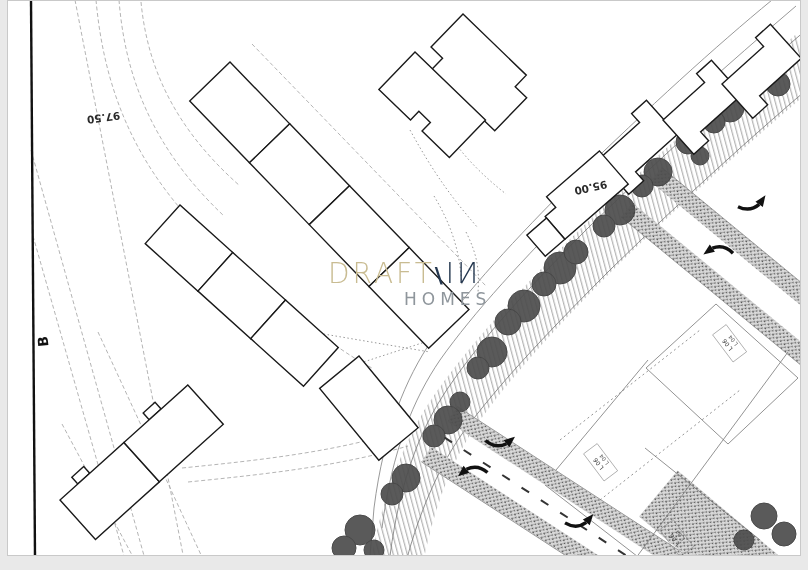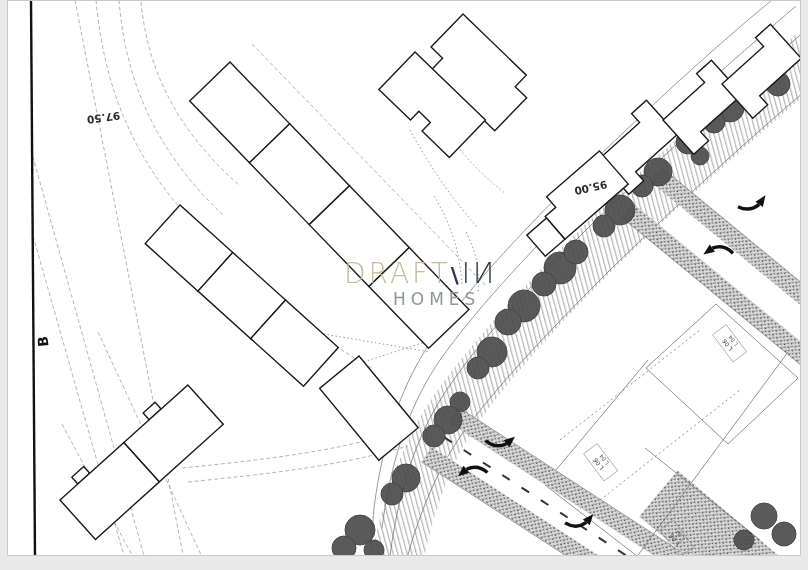--- a/index.html
+++ b/index.html
@@ -1,27 +1,27 @@
 <!DOCTYPE html>
 <html><head>
 <meta charset="utf-8">
 <style>
   html,body{margin:0;padding:0;width:808px;height:570px;overflow:hidden;
     background:#e9e9e9;font-family:"DejaVu Sans",sans-serif;}
   .stage{position:relative;width:808px;height:570px;}
   .sheet{position:absolute;left:7px;top:0;width:794px;height:556px;
     background:#ffffff;border:1px solid #c9c9c9;box-sizing:border-box;}
   svg{position:absolute;left:0;top:0;}
-  .wm{position:absolute;left:344px;top:260px;pointer-events:none;}
+  .wm{position:absolute;left:328px;top:260px;pointer-events:none;}
   .wm-line1{font-size:28px;font-weight:300;letter-spacing:3px;line-height:1;}
   .wm-draft{color:#c9bc92;}
   .wm-tick{color:#24374f;font-weight:600;font-size:22px;}
   .wm-in{color:#24374f;}
   .wm-line2{font-size:17px;font-weight:400;letter-spacing:5px;color:#8f969c;
-    margin-top:3px;margin-left:49px;line-height:1;}
+    margin-top:3px;margin-left:76px;line-height:1;}
 </style>
 </head>
 <body>
 
 <div class="stage">
   <div class="sheet"></div>
 
   <svg width="808" height="570" viewBox="0 0 808 570">
     <defs>
       <pattern id="hatch" width="4.5" height="6" patternUnits="userSpaceOnUse" patternTransform="rotate(-15)">

